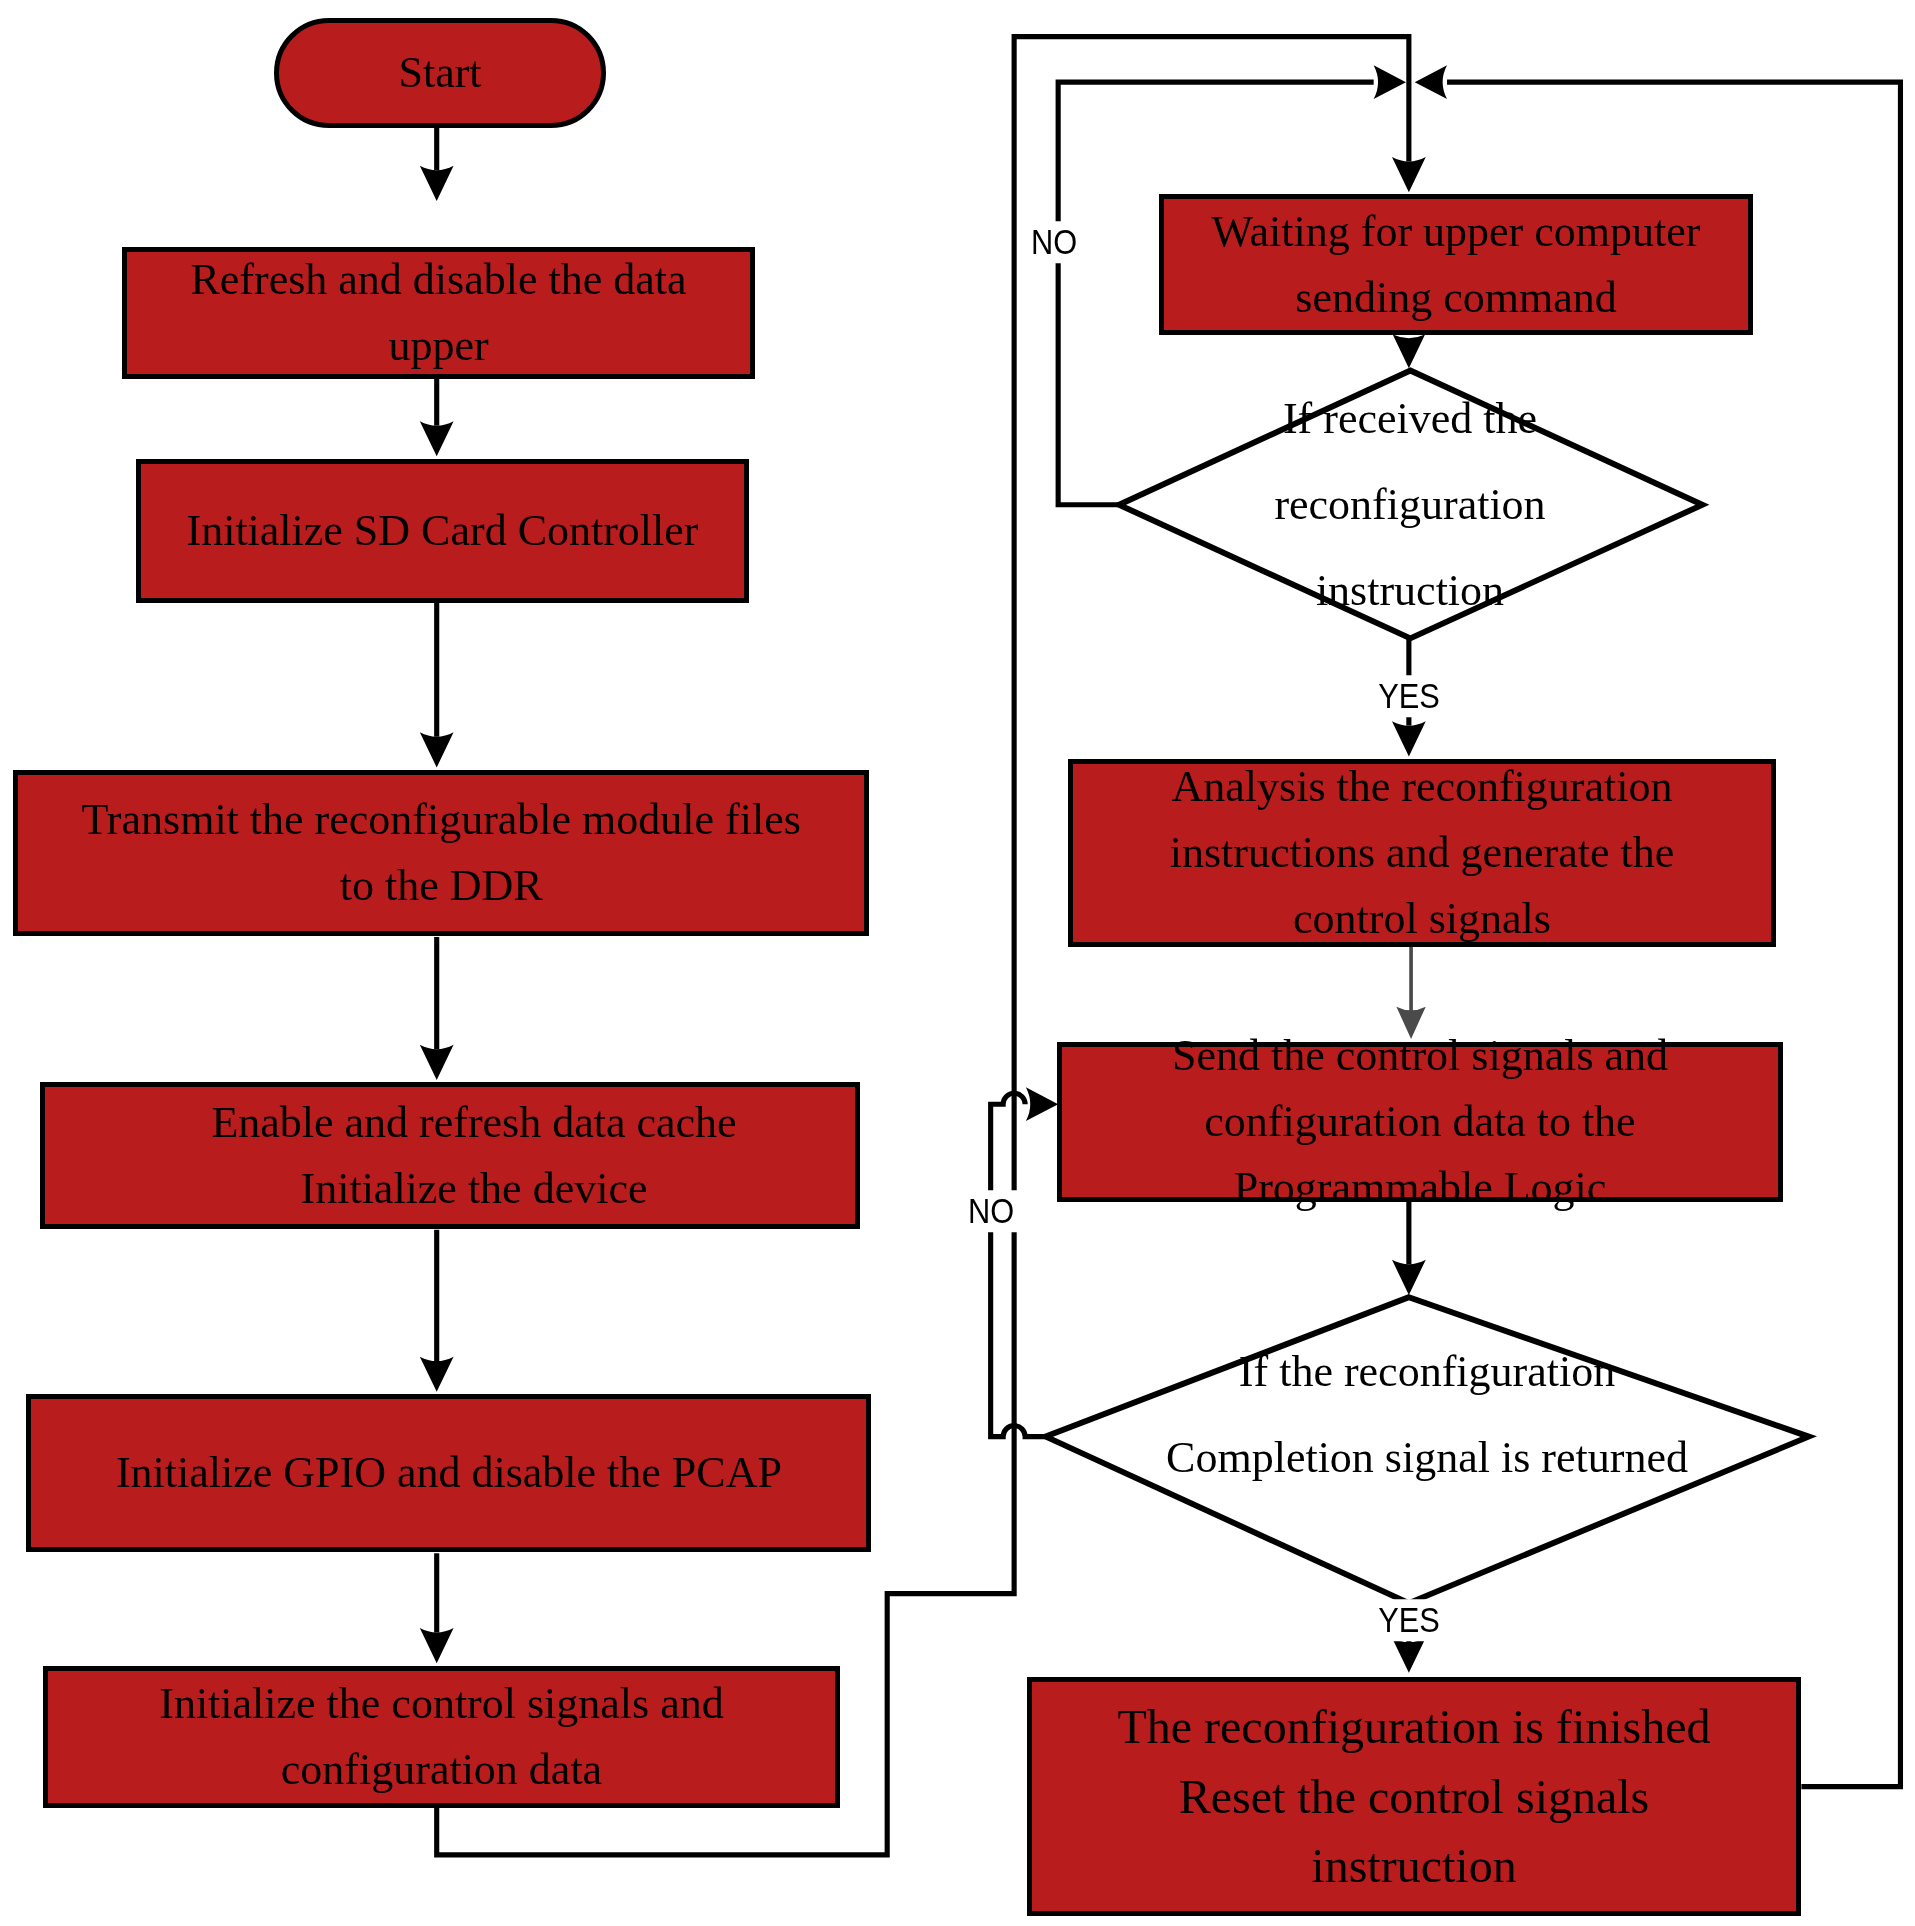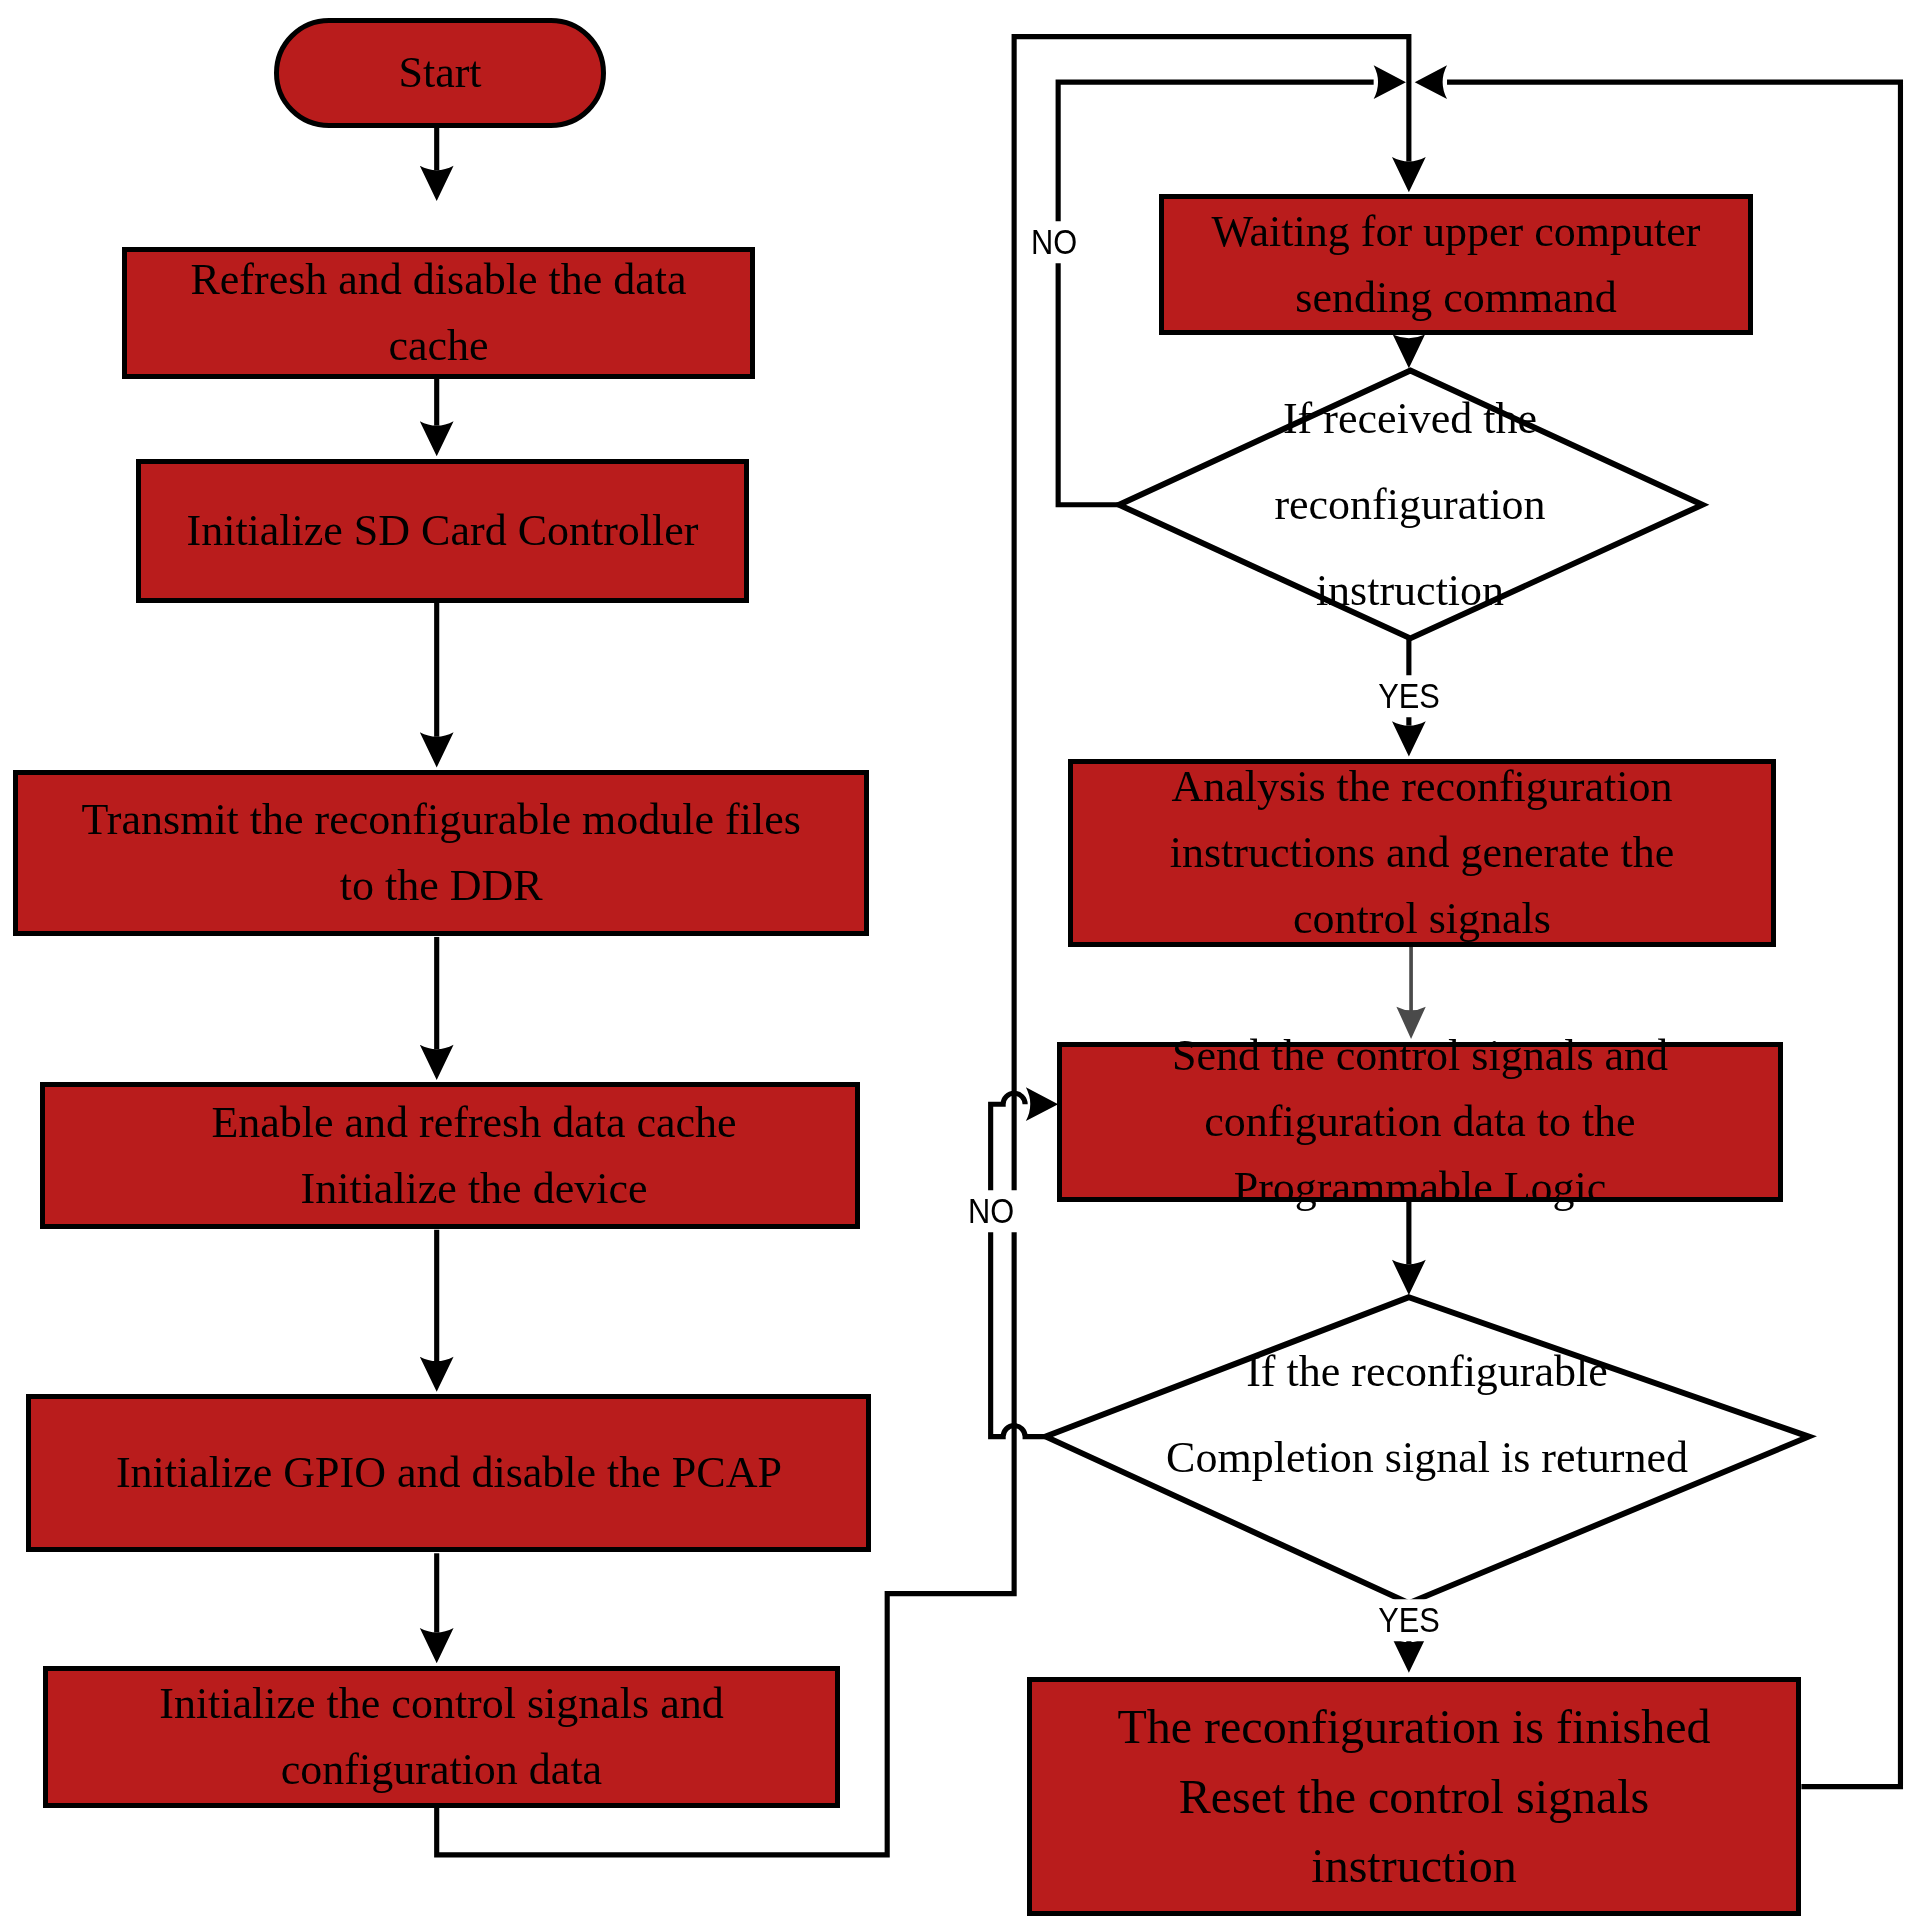--- a/index.html
+++ b/index.html
@@ -112,21 +112,21 @@
     <polygon class="shape" points="1922,505 2320,688 1922,870 1525,688"></polygon>
     <polygon class="shape" points="1920,1768 2465,1958 1920,2185 1425,1958"></polygon>
   </svg>
 
   <div class="node terminator" style="left:274px;top:17.6px;width:332px;height:110px;">
     <span>Start</span>
   </div>
 
   <div class="node" style="left:122px;top:203px;width:633px;height:132px;margin-top:44px;">
     <span>Refresh and disable the data</span>
-    <span>cache</span>
+    <span>upper</span>
   </div>
 
   <div class="node" style="left:136px;top:459px;width:613px;height:144px;">
     <span>Initialize SD Card Controller</span>
   </div>
 
   <div class="node" style="left:13.2px;top:770px;width:856px;height:166px;">
     <span>Transmit the reconfigurable module files</span>
     <span>to the DDR</span>
   </div>
@@ -162,21 +162,21 @@
     <span>control signals</span>
   </div>
 
   <div class="node" style="left:1057px;top:1042px;width:726px;height:160px;">
     <span>Send the control signals and</span>
     <span>configuration data to the</span>
     <span>Programmable Logic</span>
   </div>
 
   <div class="diamond-text" style="left:1082px;top:1334px;width:690px;height:161px;">
-    <span>If the reconfigurable</span>
+    <span>If the reconfiguration</span>
     <span>Completion signal is returned</span>
   </div>
 
   <div class="node node--small" style="left:1027px;top:1677px;width:774px;height:239px;">
     <span>The reconfiguration is finished</span>
     <span>Reset the control signals</span>
     <span>instruction</span>
   </div>
 
   <div class="edge-label" style="left:1054px;top:242px;">NO</div>

